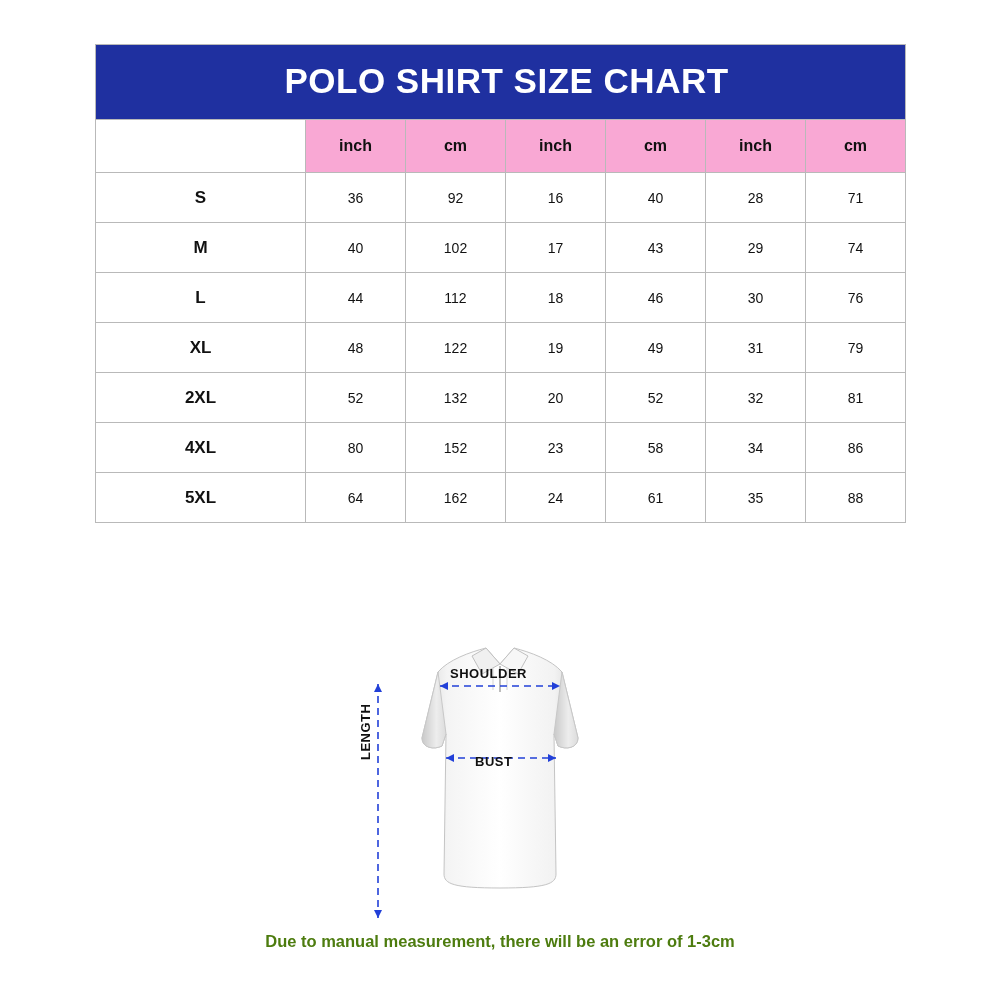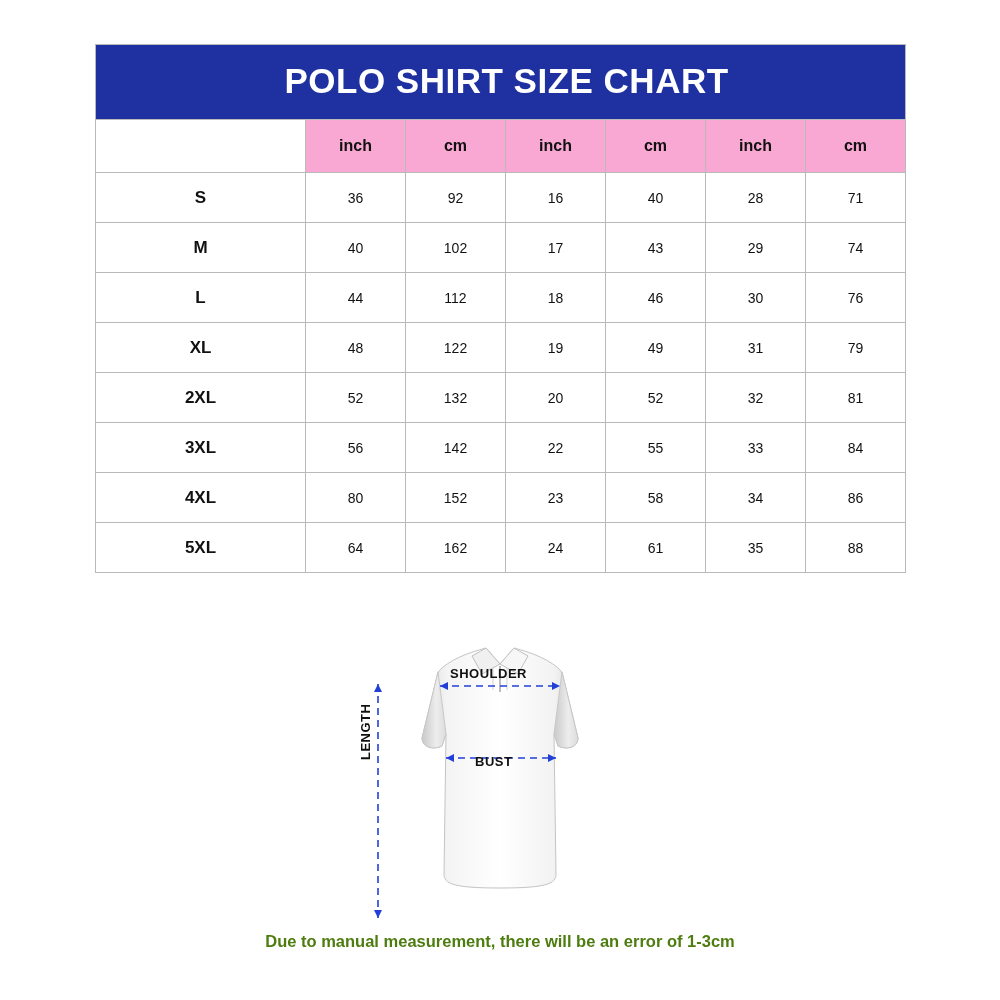--- a/index.html
+++ b/index.html
@@ -188,29 +188,20 @@
           <td>79</td>
         </tr>
         <tr class="data-row">
           <td class="size-cell">2XL</td>
           <td>52</td>
           <td>132</td>
           <td>20</td>
           <td>52</td>
           <td>32</td>
           <td>81</td>
-        </tr>
-        <tr class="data-row">
-          <td class="size-cell">3XL</td>
-          <td>56</td>
-          <td>142</td>
-          <td>22</td>
-          <td>55</td>
-          <td>33</td>
-          <td>84</td>
         </tr>
         <tr class="data-row">
           <td class="size-cell">4XL</td>
           <td>80</td>
           <td>152</td>
           <td>23</td>
           <td>58</td>
           <td>34</td>
           <td>86</td>
         </tr>

